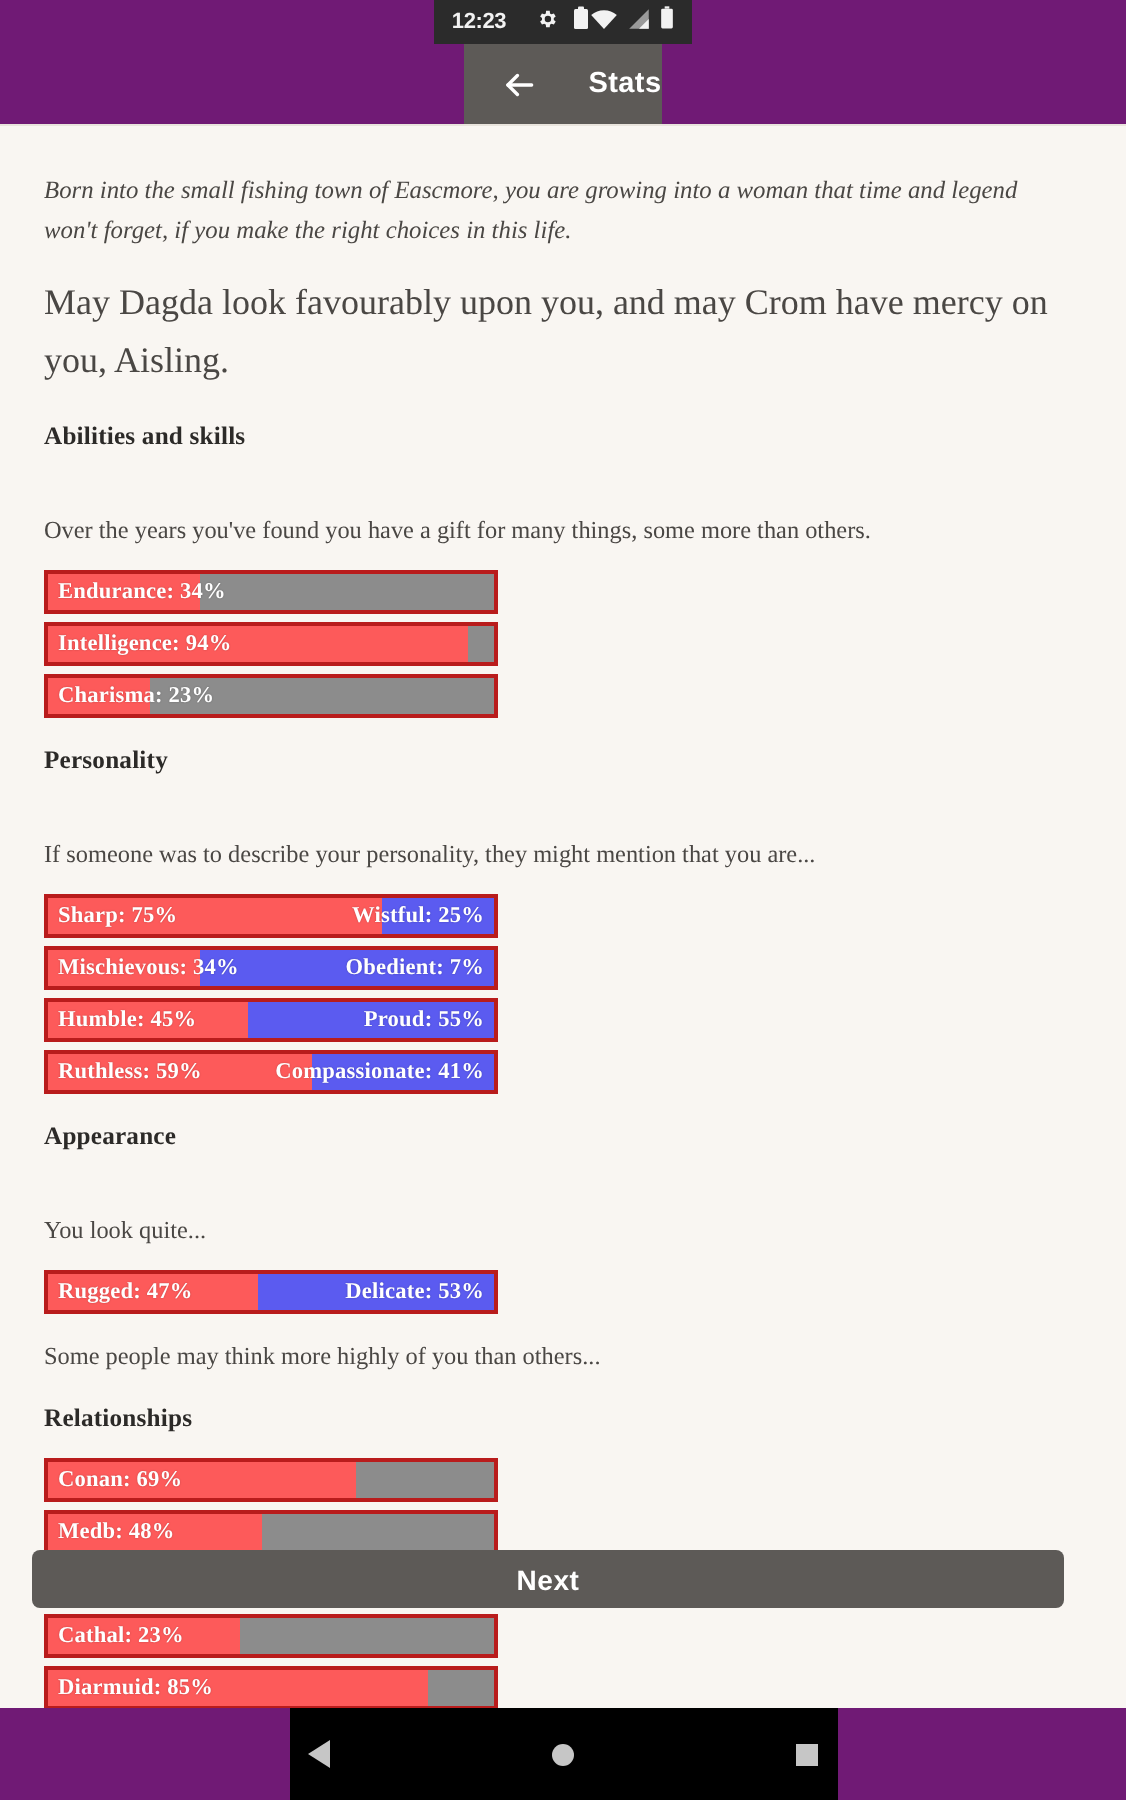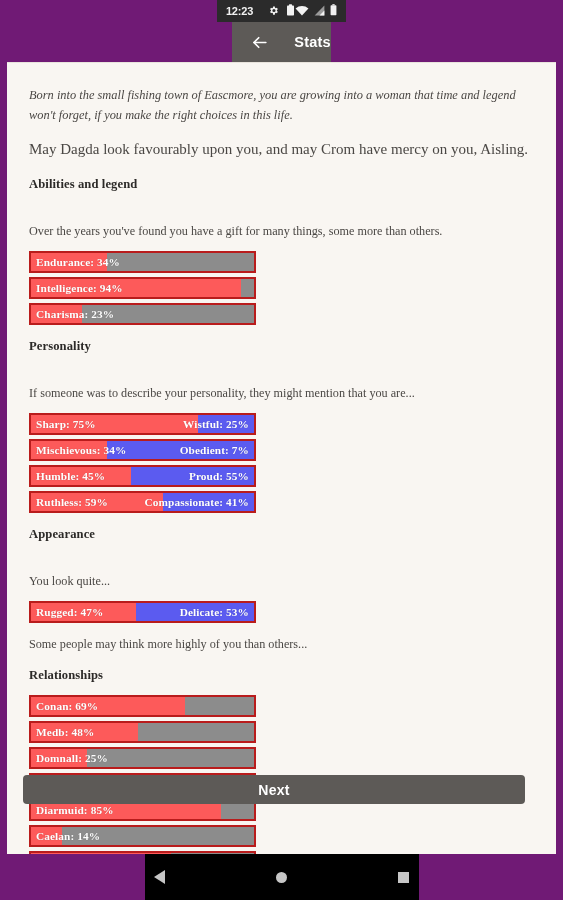--- a/index.html
+++ b/index.html
@@ -84,21 +84,21 @@
 
   .intro-italic {
     font-style: italic;
     font-size: 12.4px;
     line-height: 1.62;
     color: #4a4744;
     margin-bottom: 12px;
     max-width: 505px;
   }
   .intro-plain {
-    font-size: 15px;
+    font-size: 18px;
     line-height: 1.6;
     color: #4a4744;
     margin-bottom: 16px;
   }
 
   .section-head {
     font-size: 12.6px;
     font-weight: bold;
     color: #2c2a28;
     margin: 4px 0 12px 0;
@@ -251,21 +251,21 @@
       </svg>
     </div>
     <div class="appbar-title">Stats</div>
   </div>
 
   <div class="content">
 
     <p class="intro-italic">Born into the small fishing town of Eascmore, you are growing into a woman that time and legend won't forget, if you make the right choices in this life.</p>
     <p class="intro-plain">May Dagda look favourably upon you, and may Crom have mercy on you, Aisling.</p>
 
-    <h2 class="section-head">Abilities and legend</h2>
+    <h2 class="section-head">Abilities and skills</h2>
     <p class="section-desc">Over the years you've found you have a gift for many things, some more than others.</p>
     <div class="bar-group" id="abilities-bars">
         <div class="bar">
           <div class="bar-fill" style="width: 34%;"></div>
           <span class="bar-label left">Endurance: 34%</span>
         </div>
         <div class="bar">
           <div class="bar-fill" style="width: 94%;"></div>
           <span class="bar-label left">Intelligence: 94%</span>
         </div>

